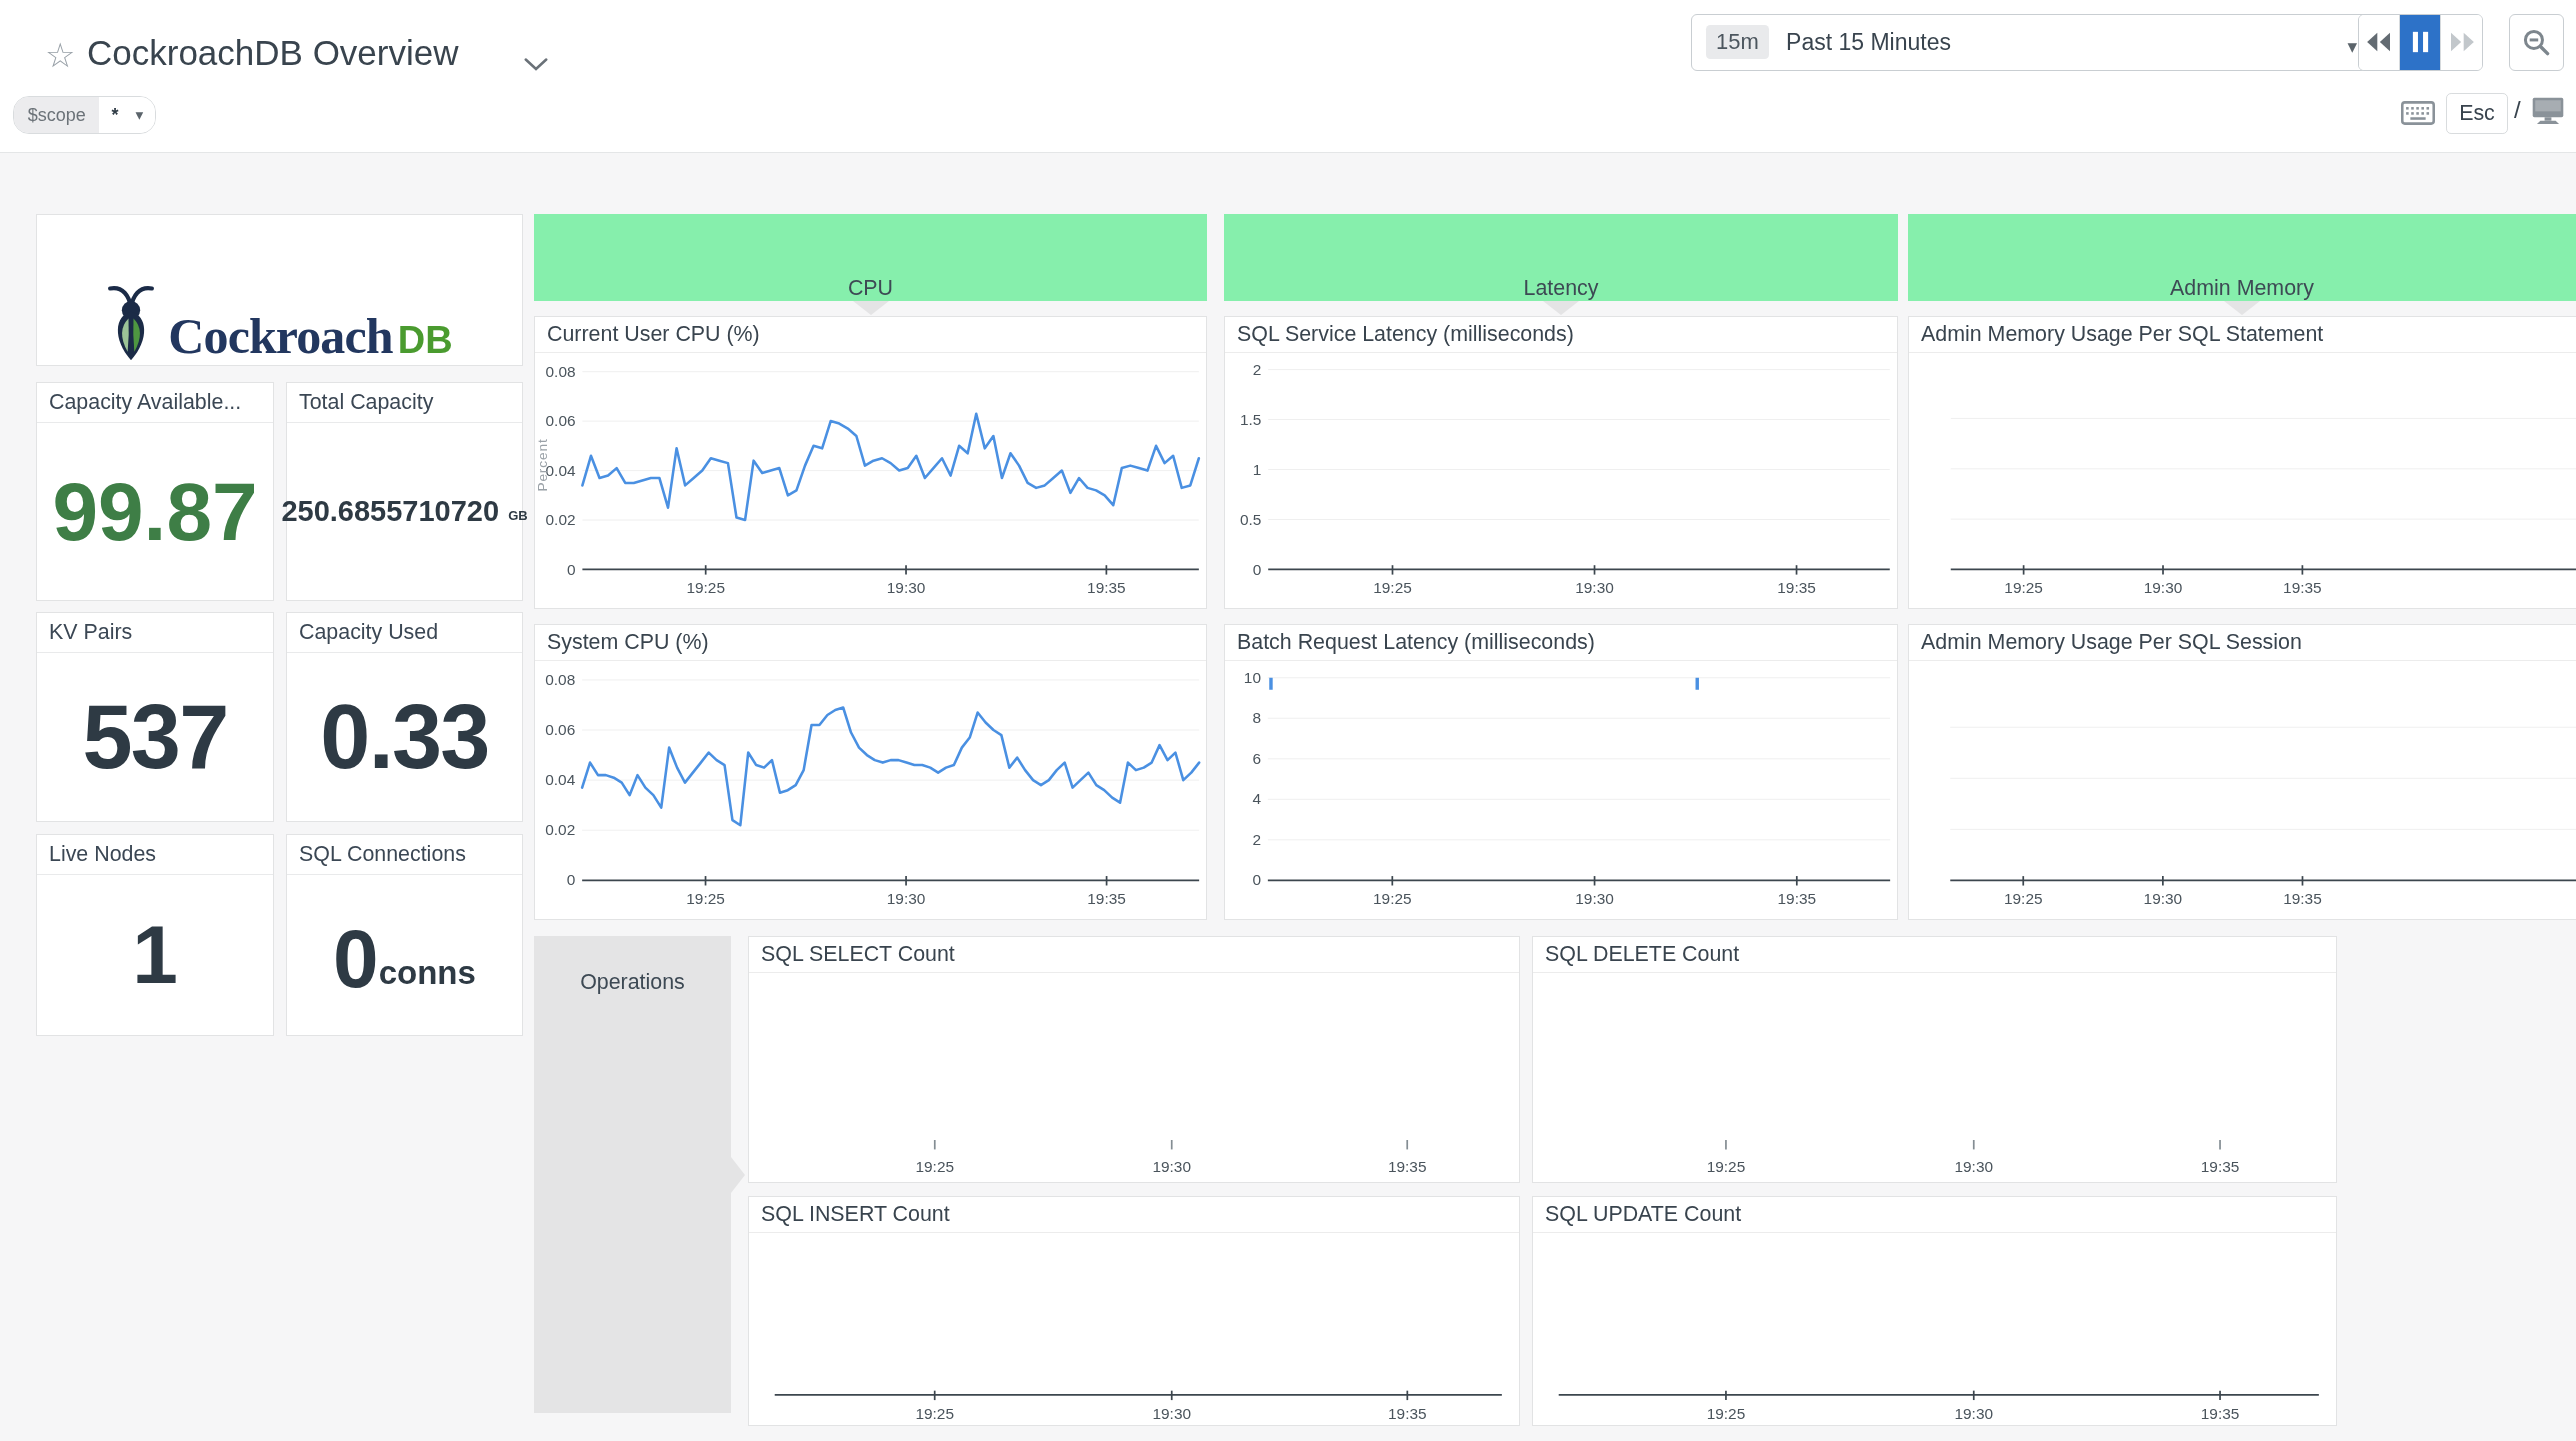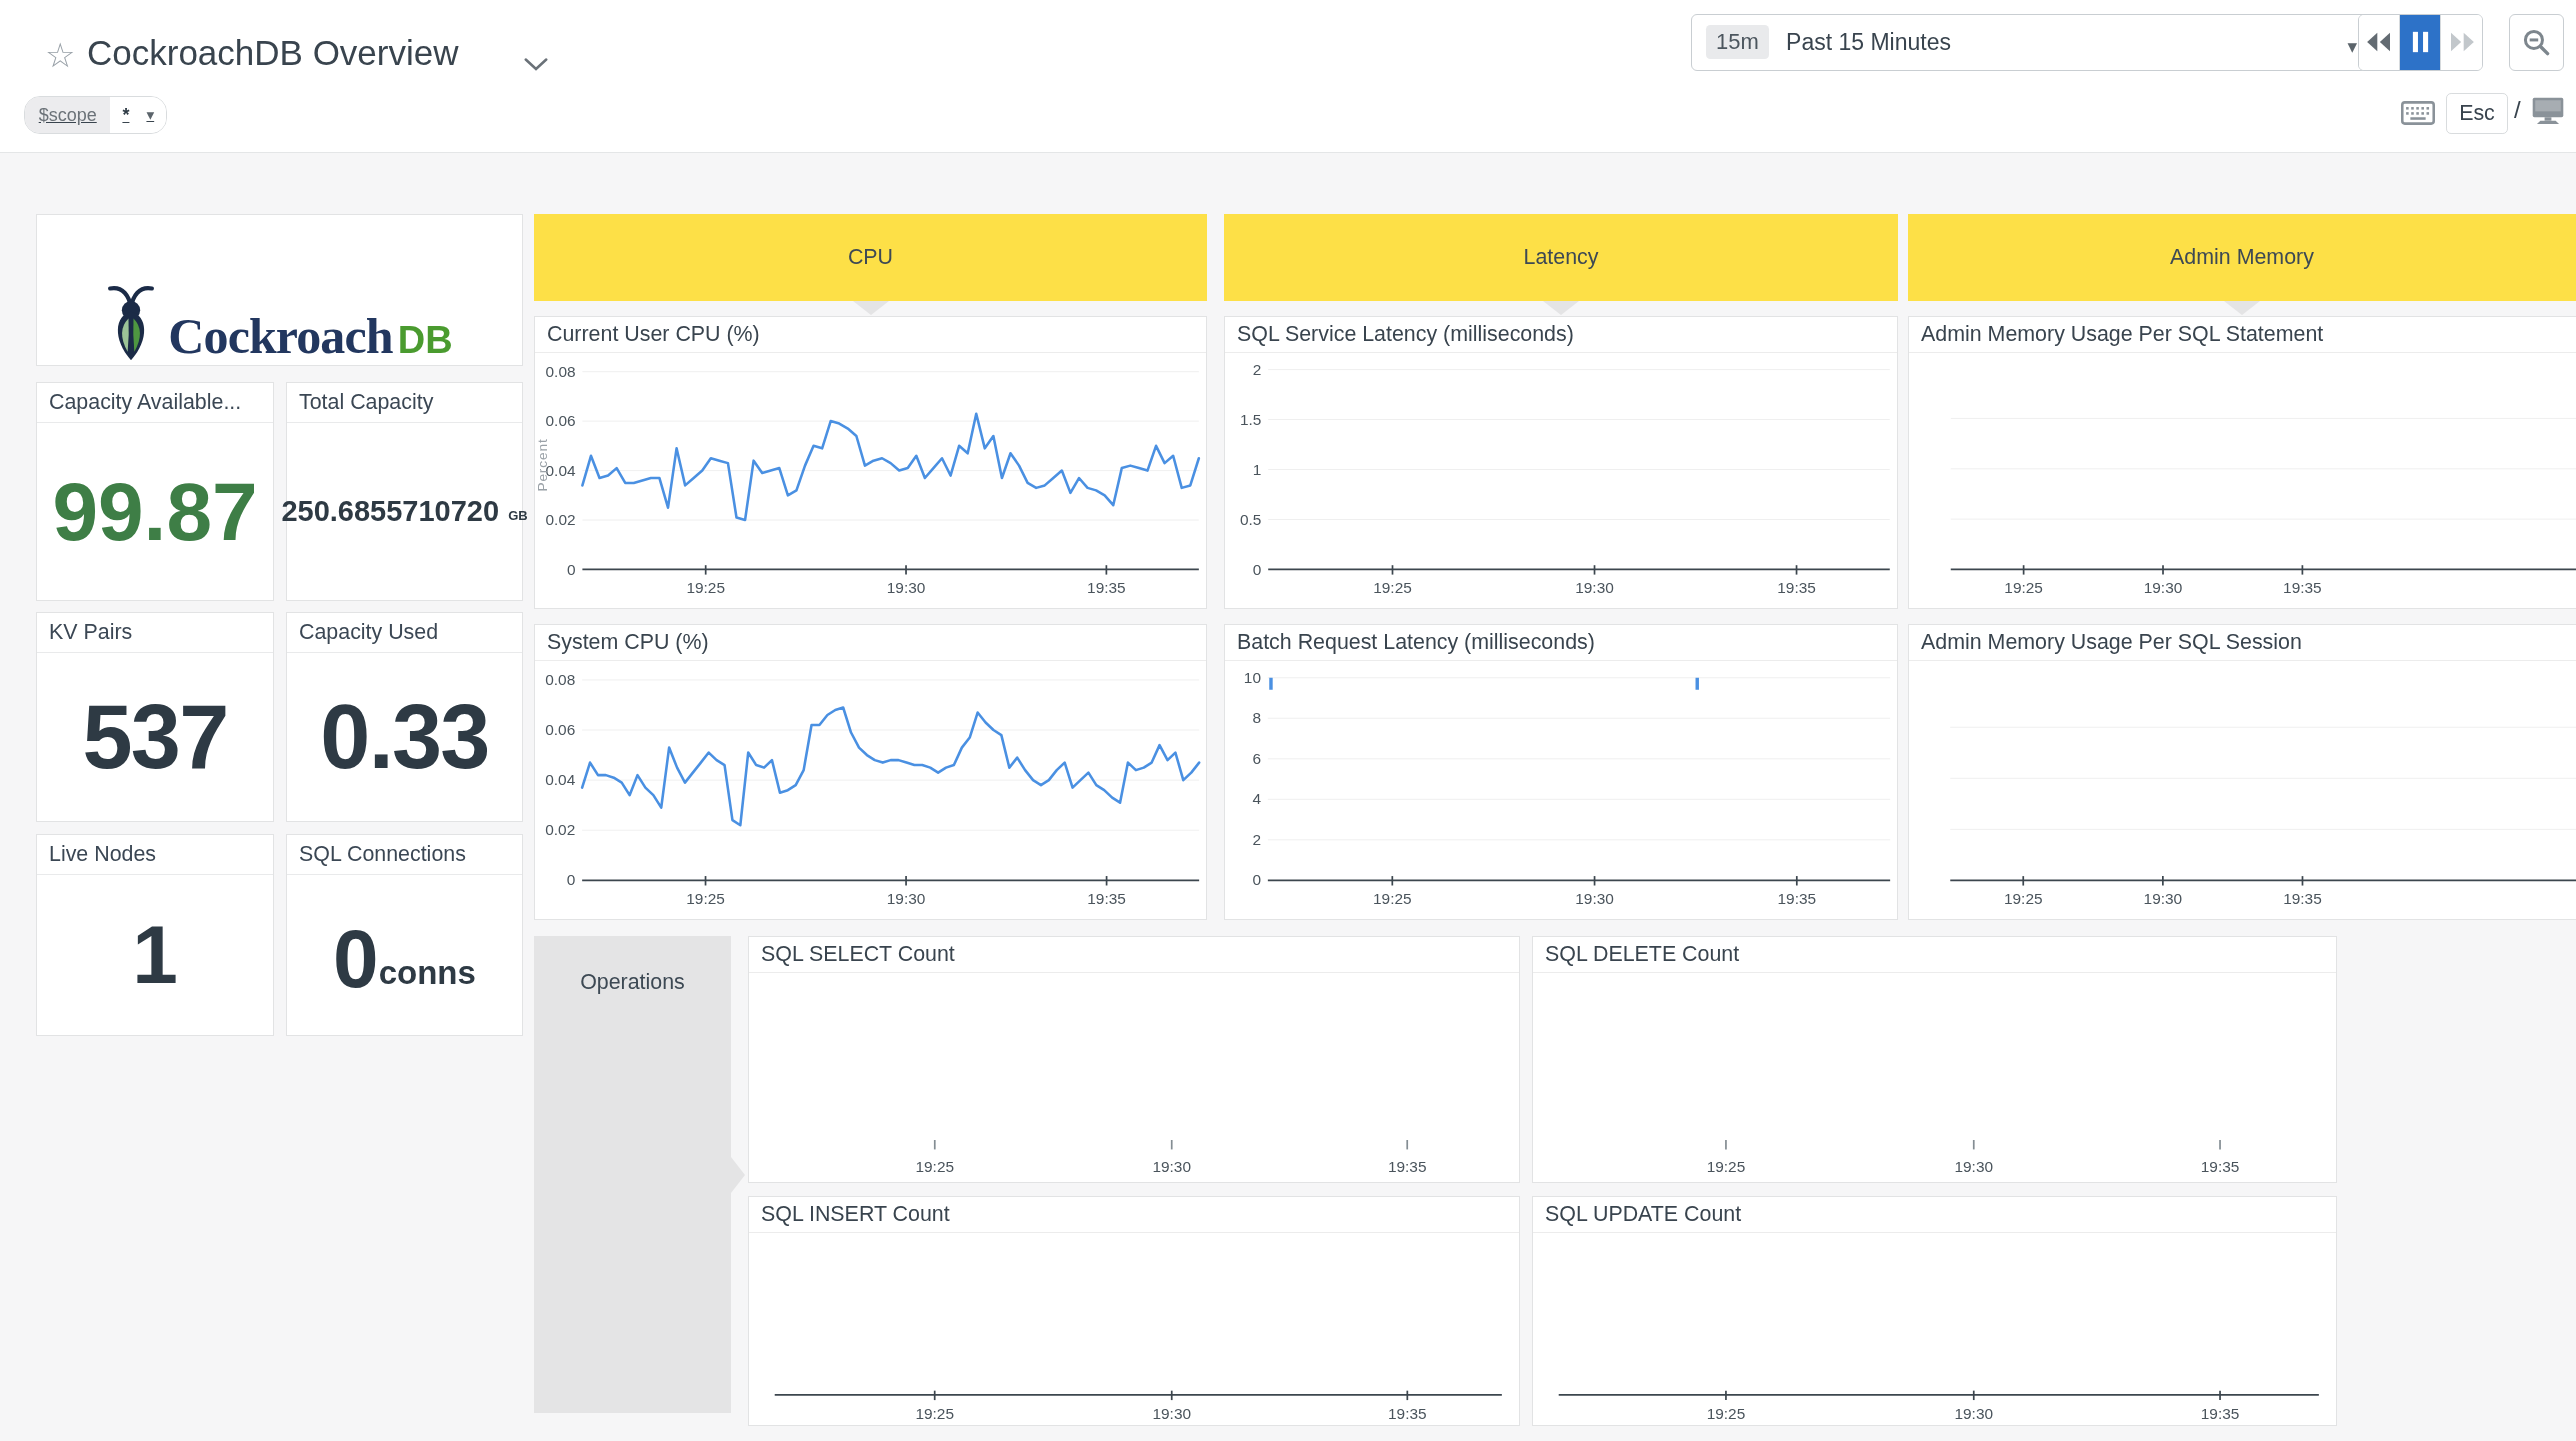--- a/index.html
+++ b/index.html
@@ -12,21 +12,21 @@
   .time-picker{position:absolute;left:1691px;top:13.7px;width:653px;height:55px;background:#fff;border:0.9px solid #c9ced2;border-radius:6px;display:flex;align-items:center;padding:0 13.7px;}
   .time-badge{background:#e9eaec;border-radius:4.3px;padding:4.3px 10.3px;font-size:22px;color:#4c565e;margin-right:17px;}
   .time-label{font-size:23px;color:#39444e;}
   .time-caret{position:absolute;right:15.4px;top:20.6px;font-family:"DejaVu Sans",sans-serif;font-size:19px;color:#5b646b;}
   .playback{position:absolute;left:2358px;top:13.7px;height:55px;display:flex;border:0.9px solid #c9ced2;border-radius:6px;overflow:hidden;background:#fff;}
   .pb-btn{width:41px;height:55px;display:flex;align-items:center;justify-content:center;background:#fff;border:none;border-right:0.9px solid #d6dadd;cursor:pointer;}
   .pb-btn:last-child{border-right:none;}
   .pb-btn.active{background:#2d72c8;}
   .zoom-btn{position:absolute;left:2509px;top:13.7px;width:53px;height:55px;background:#fff;border:0.9px solid #c9ced2;border-radius:6px;display:flex;align-items:center;justify-content:center;}
   
-  .scope{position:absolute;left:24px;top:96px;height:36px;display:flex;border:0.9px solid #d9dcde;border-radius:16px;overflow:hidden;font-size:18px;text-decoration:underline;}
+  .scope{position:absolute;left:13px;top:96px;height:36px;display:flex;border:0.9px solid #d9dcde;border-radius:16px;overflow:hidden;font-size:18px;}
   .scope-name{background:#ececee;color:#6b7278;display:flex;align-items:center;padding:0 13.7px;}
   .scope-value{background:#fff;color:#2f3b45;display:flex;align-items:center;padding:0 12px;font-weight:700;}
   .scope-caret{font-family:"DejaVu Sans",sans-serif;font-weight:400;color:#5b646b;margin-left:17px;font-size:15.4px;}
   .kb-icon{position:absolute;left:2401px;top:101px;}
   .esc-key{position:absolute;left:2446px;top:93px;width:60px;height:39px;background:#fff;border:0.9px solid #d9dcde;border-radius:5.1px;display:flex;align-items:center;justify-content:center;font-size:21.4px;color:#39444e;}
   .slash{position:absolute;left:2514px;top:96px;font-size:24px;color:#39444e;}
   .mon-icon{position:absolute;left:2531px;top:96px;}
   
   .card{position:absolute;background:#fff;border:0.9px solid #e2e3e4;box-sizing:border-box;}
   .logo-card{display:flex;align-items:flex-end;justify-content:center;gap:12px;}
@@ -36,21 +36,21 @@
   .stat-value-area{position:absolute;top:40px;left:0;right:0;bottom:0;display:flex;align-items:center;justify-content:center;}
   .stat-value{font-weight:700;color:#2e3a44;line-height:1;}
   .v-lg{font-size:82px;}
   .v-xl{font-size:90px;letter-spacing:-1.7px;}
   .v-md{font-size:29px;}
   .green{color:#3e7e46;}
   .unit-sub{font-size:13px;font-weight:700;color:#2e3a44;margin-left:9px;align-self:flex-end;padding-bottom:3.4px;text-transform:uppercase;}
   .unit-lg{font-size:33px;font-weight:700;color:#2e3a44;align-self:flex-end;padding-bottom:8.6px;margin-top:44px;}
   .baseline-row{display:flex;align-items:center;}
   
-  .group-header{position:absolute;background:#fde047;display:flex;align-items:center;justify-content:center;font-size:21.4px;color:#3d4954;}
+  .group-header{position:absolute;background:#86efac;display:flex;align-items:flex-end;justify-content:center;font-size:21.4px;color:#3d4954;}
   .group-header::after{content:'';position:absolute;left:50%;bottom:-13.7px;transform:translateX(-50%);width:0;height:0;border-left:18px solid transparent;border-right:18px solid transparent;border-top:14.6px solid #e4e4e5;}
   .ops-box{position:absolute;background:#e4e4e5;font-size:21.4px;color:#3d4954;text-align:center;padding-top:34px;box-sizing:border-box;}
   .ops-box::after{content:'';position:absolute;top:50%;right:-13.7px;transform:translateY(-50%);width:0;height:0;border-top:18px solid transparent;border-bottom:18px solid transparent;border-left:14.6px solid #e4e4e5;}
   
   .chart-card{position:absolute;background:#fff;border:0.9px solid #e2e3e4;box-sizing:border-box;}
   .chart-title{height:35px;border-bottom:0.9px solid #ececec;display:flex;align-items:center;padding:0 12px;font-size:21.4px;color:#39444e;white-space:nowrap;overflow:hidden;}
   .plot{position:absolute;top:35px;left:0;right:0;bottom:0;}
   .tick{font-family:"Liberation Sans",sans-serif;font-size:18px;fill:#4a545c;}
   .ylab{font-family:"Liberation Sans",sans-serif;font-size:16px;fill:#9aa1a7;letter-spacing:1px;}
 </style>

